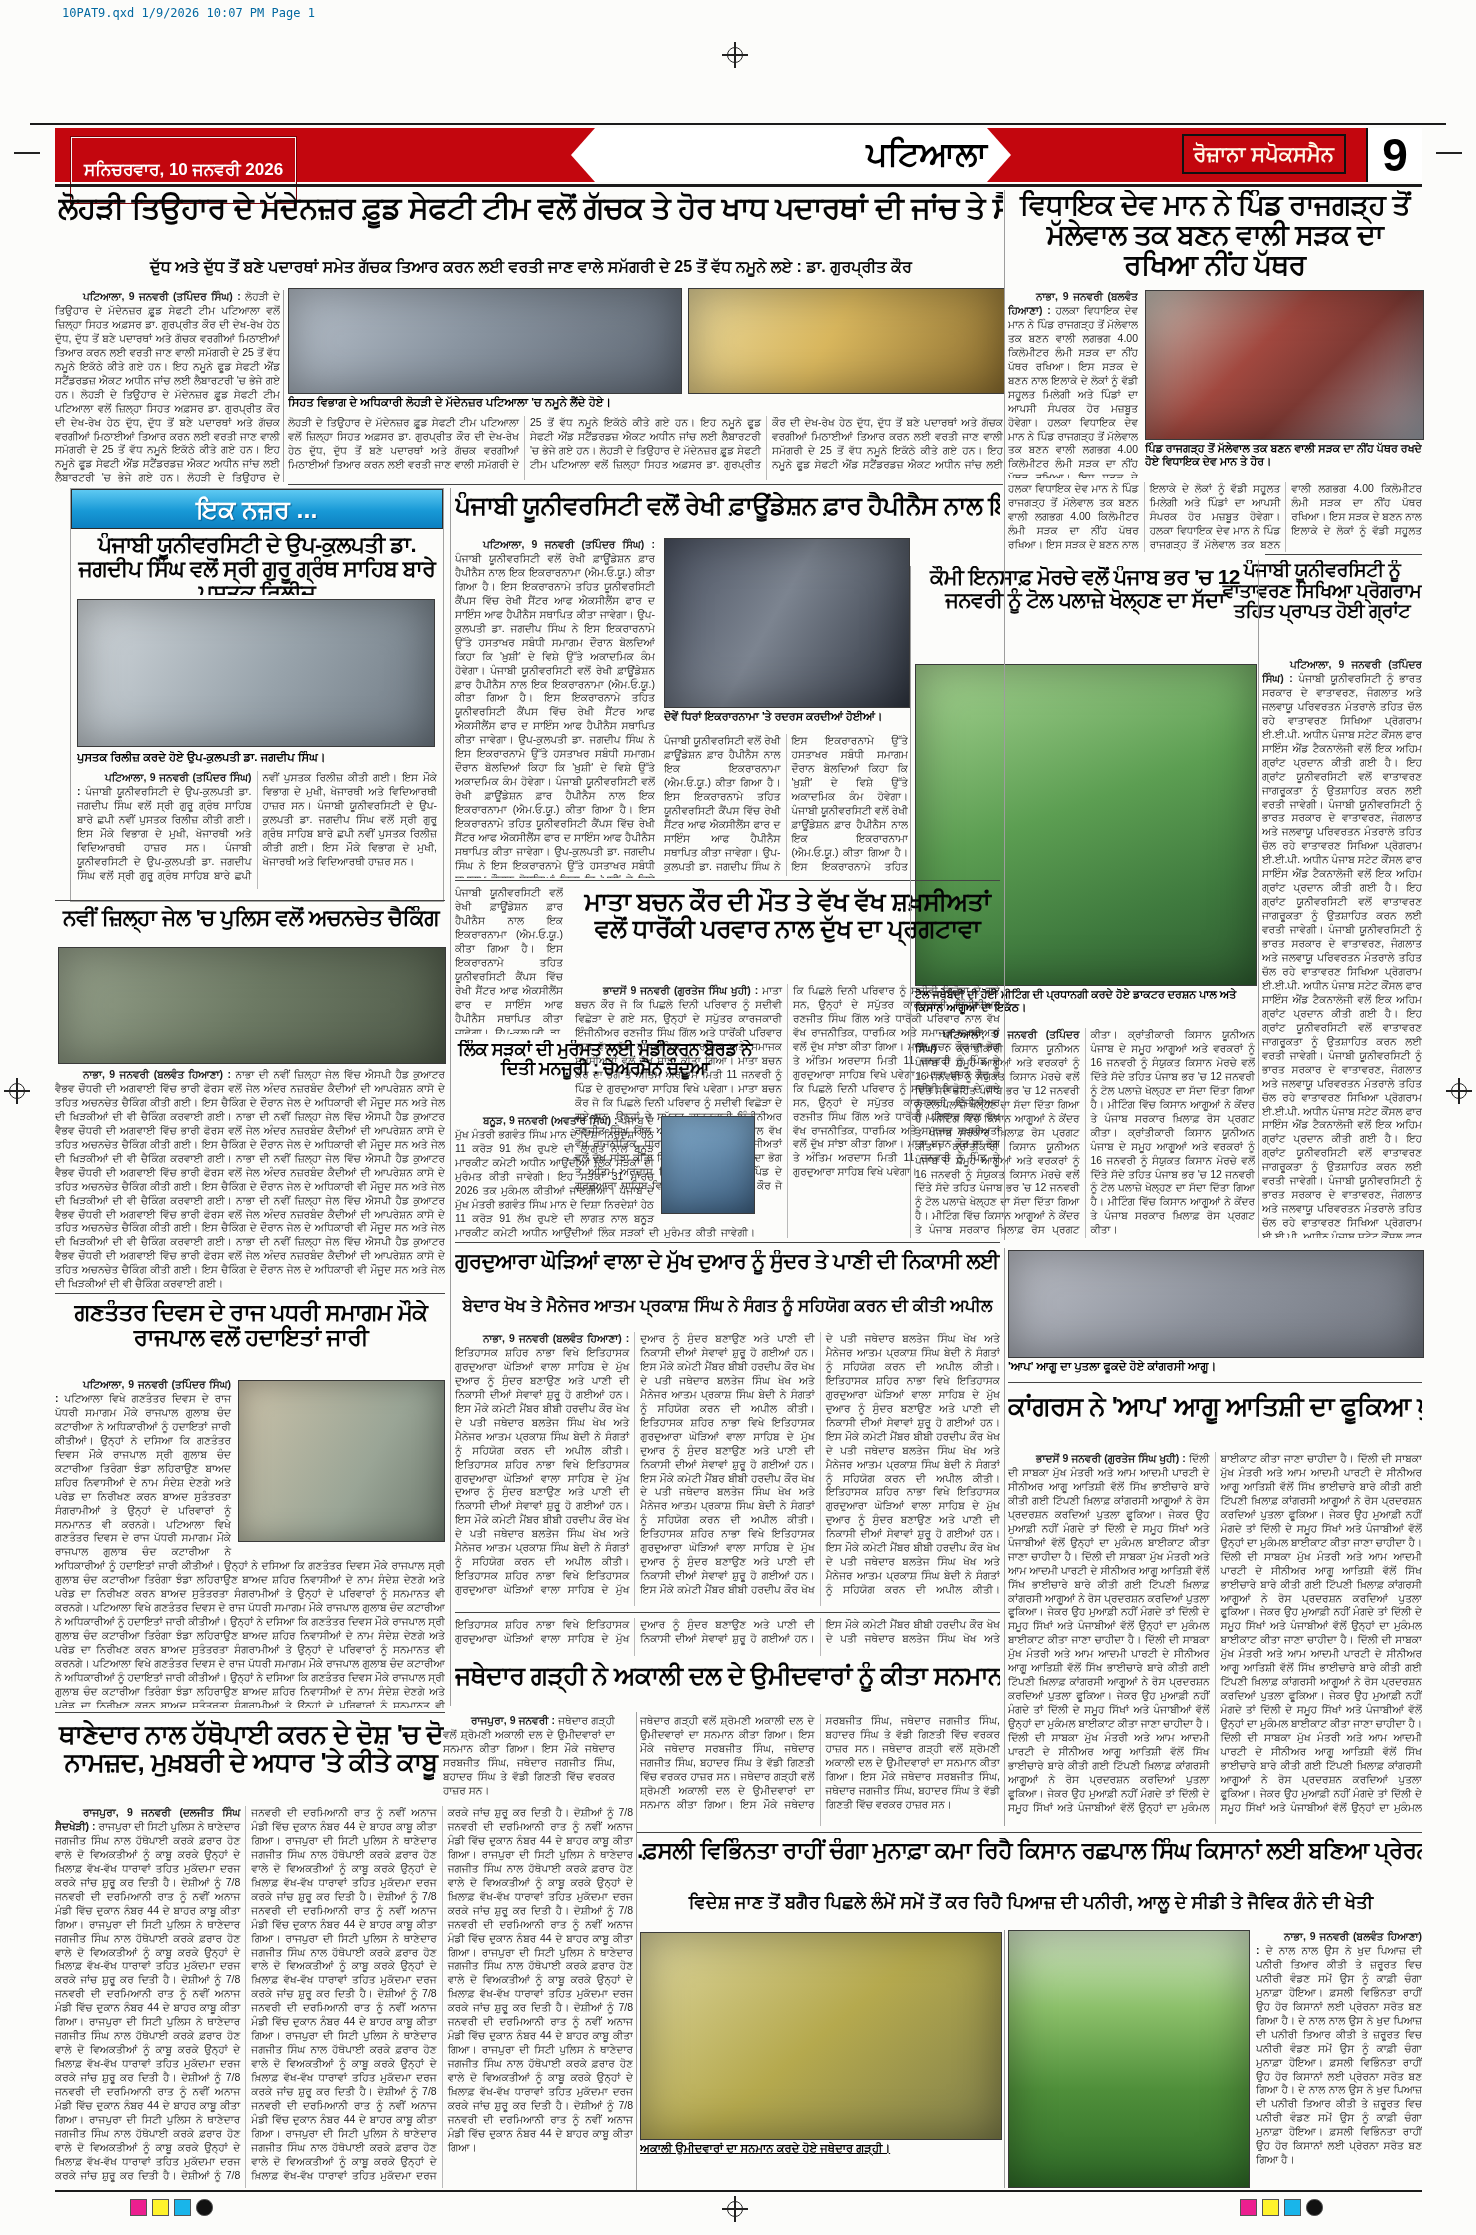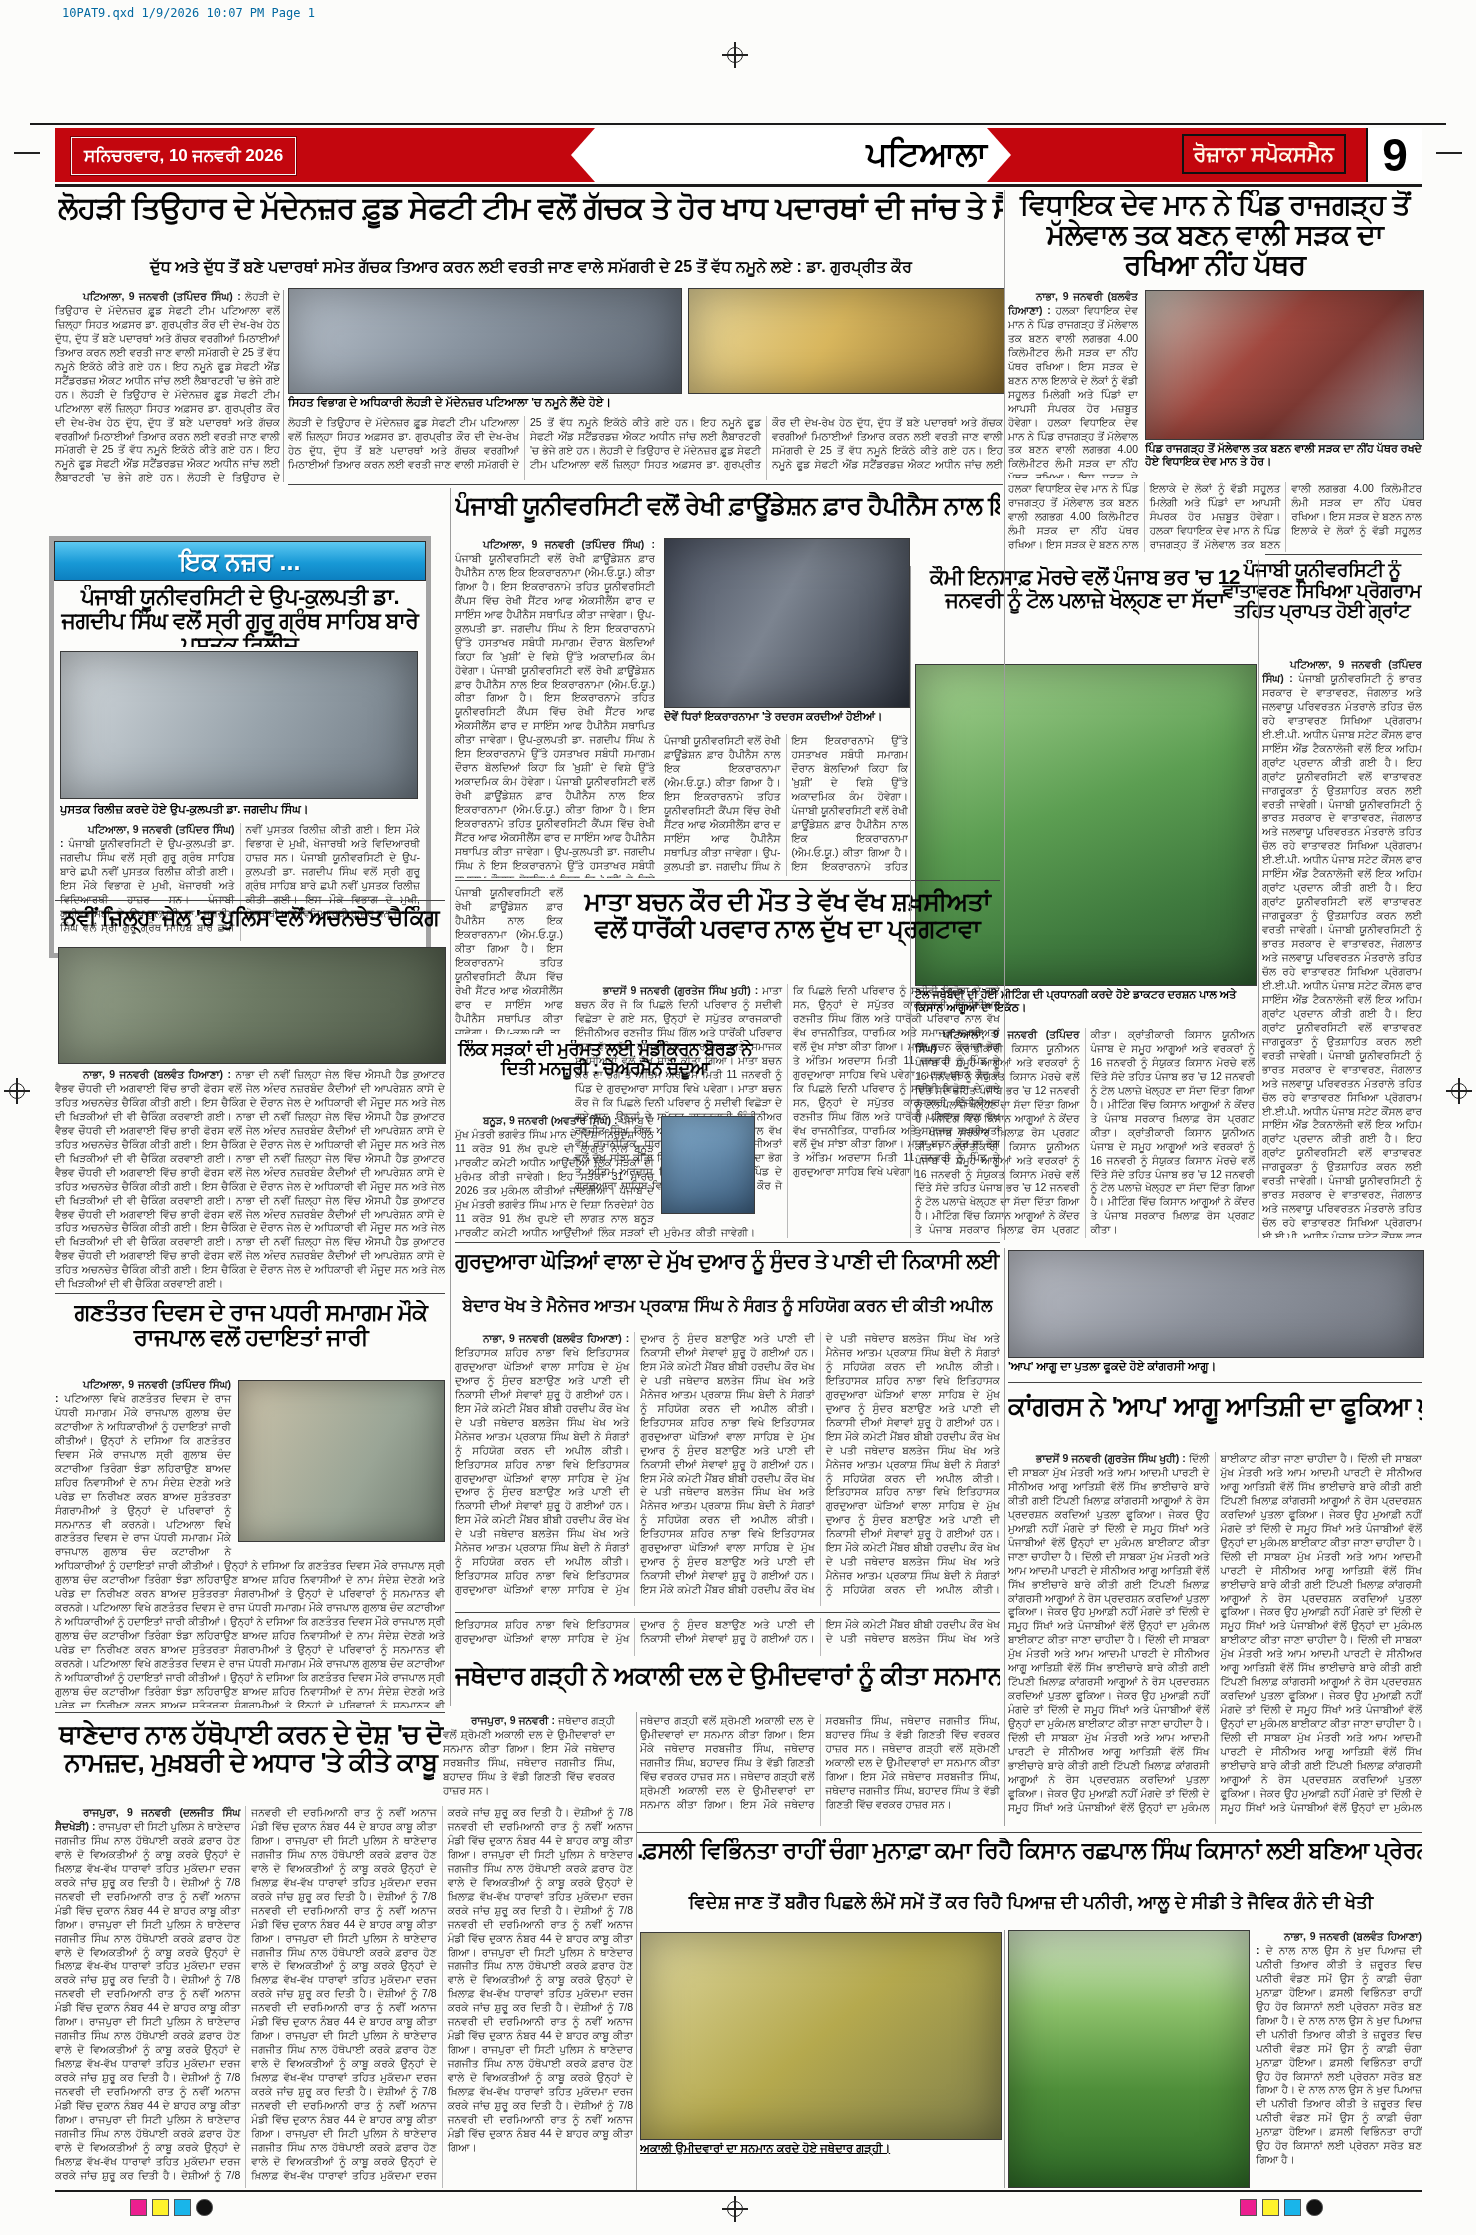--- a/index.html
+++ b/index.html
@@ -33,21 +33,21 @@
   .vr{position:absolute;width:1px;background:#9d9d9d;}
   .inset-r{float:right;margin:2px 0 4px 7px;border:1px solid #3a3a3a;box-shadow:inset 0 0 30px rgba(0,0,0,.35);}
   .cross{position:absolute;width:26px;height:26px;}
   .cross:before{content:"";position:absolute;left:0;right:0;top:12px;height:1.5px;background:#222;}
   .cross:after{content:"";position:absolute;top:0;bottom:0;left:12px;width:1.5px;background:#222;}
   .cross .ring{position:absolute;left:5px;top:5px;width:14px;height:14px;border:1.5px solid #222;border-radius:50%;}
   .cmark{display:inline-block;width:15px;height:15px;margin-right:5px;border:1px solid #555;vertical-align:middle;}
   .banner{background:linear-gradient(180deg,#5ec9f2 0%,#1899d6 55%,#0c7fc0 100%);border:1px solid #2b2b2b;
           color:#fff;font-weight:800;text-align:center;text-shadow:1px 1px 1px #045a8d;}
   .mh{position:absolute;background:#c3060e;}
-  .mh .datebox{position:absolute;left:16px;top:9px;height:32px;line-height:32px;padding:2px 12px;border:1px solid #f6f6f6;
+  .mh .datebox{position:absolute;left:16px;top:9px;height:32px;line-height:32px;padding:16px 12px;border:1px solid #f6f6f6;
        outline:1px solid #7a0005;color:#fff;font-weight:800;font-size:17px;}
   .mh .citypanel{position:absolute;left:540px;top:0;width:392px;height:100%;background:#fff;}
   .mh .tri{position:absolute;top:0;width:0;height:0;border-top:27px solid transparent;border-bottom:27px solid transparent;}
   .mh .brandbox{position:absolute;right:76px;top:6px;height:36px;line-height:36px;padding:0 10px;border:2px solid #111;
        color:#fff8e6;font-weight:800;font-size:21px;background:#c3060e;}
   .mh .pnum{position:absolute;right:0;top:0;width:54px;height:100%;background:#fff;border-left:2px solid #111;
        color:#000;font-weight:800;font-size:46px;text-align:center;line-height:54px;}
 </style>
 </head>
 <body>
@@ -95,21 +95,21 @@
   <div class="abs cap" style="left:288px;top:396px;width:715px;height:16px;">ਸਿਹਤ ਵਿਭਾਗ ਦੇ ਅਧਿਕਾਰੀ ਲੋਹੜੀ ਦੇ ਮੱਦੇਨਜ਼ਰ ਪਟਿਆਲਾ 'ਚ ਨਮੂਨੇ ਲੈਂਦੇ ਹੋਏ।</div>
   <p class="abs bt c3" style="left:288px;top:416px;width:715px;height:64px;margin:0;"><span>ਲੋਹੜੀ ਦੇ ਤਿਉਹਾਰ ਦੇ ਮੱਦੇਨਜ਼ਰ ਫ਼ੂਡ ਸੇਫਟੀ ਟੀਮ ਪਟਿਆਲਾ ਵਲੋਂ ਜ਼ਿਲ੍ਹਾ ਸਿਹਤ ਅਫ਼ਸਰ ਡਾ. ਗੁਰਪ੍ਰੀਤ ਕੌਰ ਦੀ ਦੇਖ-ਰੇਖ ਹੇਠ ਦੁੱਧ, ਦੁੱਧ ਤੋਂ ਬਣੇ ਪਦਾਰਥਾਂ ਅਤੇ ਗੱਚਕ ਵਰਗੀਆਂ ਮਿਠਾਈਆਂ ਤਿਆਰ ਕਰਨ ਲਈ ਵਰਤੀ ਜਾਣ ਵਾਲੀ ਸਮੱਗਰੀ ਦੇ 25 ਤੋਂ ਵੱਧ ਨਮੂਨੇ ਇਕੱਠੇ ਕੀਤੇ ਗਏ ਹਨ। ਇਹ ਨਮੂਨੇ ਫੂਡ ਸੇਫਟੀ ਐਂਡ ਸਟੈਂਡਰਡਜ਼ ਐਕਟ ਅਧੀਨ ਜਾਂਚ ਲਈ ਲੈਬਾਰਟਰੀ 'ਚ ਭੇਜੇ ਗਏ ਹਨ। ਲੋਹੜੀ ਦੇ ਤਿਉਹਾਰ ਦੇ ਮੱਦੇਨਜ਼ਰ ਫ਼ੂਡ ਸੇਫਟੀ ਟੀਮ ਪਟਿਆਲਾ ਵਲੋਂ ਜ਼ਿਲ੍ਹਾ ਸਿਹਤ ਅਫ਼ਸਰ ਡਾ. ਗੁਰਪ੍ਰੀਤ ਕੌਰ ਦੀ ਦੇਖ-ਰੇਖ ਹੇਠ ਦੁੱਧ, ਦੁੱਧ ਤੋਂ ਬਣੇ ਪਦਾਰਥਾਂ ਅਤੇ ਗੱਚਕ ਵਰਗੀਆਂ ਮਿਠਾਈਆਂ ਤਿਆਰ ਕਰਨ ਲਈ ਵਰਤੀ ਜਾਣ ਵਾਲੀ ਸਮੱਗਰੀ ਦੇ 25 ਤੋਂ ਵੱਧ ਨਮੂਨੇ ਇਕੱਠੇ ਕੀਤੇ ਗਏ ਹਨ। ਇਹ ਨਮੂਨੇ ਫੂਡ ਸੇਫਟੀ ਐਂਡ ਸਟੈਂਡਰਡਜ਼ ਐਕਟ ਅਧੀਨ ਜਾਂਚ ਲਈ ਲੈਬਾਰਟਰੀ 'ਚ ਭੇਜੇ ਗਏ ਹਨ। ਲੋਹੜੀ ਦੇ ਤਿਉਹਾਰ ਦੇ ਮੱਦੇਨਜ਼ਰ ਫ਼ੂਡ ਸੇਫਟੀ ਟੀਮ ਪਟਿਆਲਾ ਵਲੋਂ ਜ਼ਿਲ੍ਹਾ ਸਿਹਤ ਅਫ਼ਸਰ ਡਾ. ਗੁਰਪ੍ਰੀਤ ਕੌਰ ਦੀ ਦੇਖ-ਰੇਖ ਹੇਠ ਦੁੱਧ, ਦੁੱਧ ਤੋਂ ਬਣੇ ਪਦਾਰਥਾਂ ਅਤੇ ਗੱਚਕ ਵਰਗੀਆਂ ਮਿਠਾਈਆਂ ਤਿਆਰ ਕਰਨ ਲਈ ਵਰਤੀ ਜਾਣ ਵਾਲੀ ਸਮੱਗਰੀ ਦੇ 25 ਤੋਂ ਵੱਧ ਨਮੂਨੇ ਇਕੱਠੇ ਕੀਤੇ ਗਏ ਹਨ। ਇਹ ਨਮੂਨੇ ਫੂਡ ਸੇਫਟੀ ਐਂਡ ਸਟੈਂਡਰਡਜ਼ ਐਕਟ ਅਧੀਨ ਜਾਂਚ ਲਈ ਲੈਬਾਰਟਰੀ 'ਚ ਭੇਜੇ ਗਏ ਹਨ।</span></p>
 
   <p class="abs bt" style="left:1008px;top:290px;width:130px;height:188px;margin:0;"><b>ਨਾਭਾ, 9 ਜਨਵਰੀ (ਬਲਵੰਤ ਹਿਆਣਾ) :</b> <span>ਹਲਕਾ ਵਿਧਾਇਕ ਦੇਵ ਮਾਨ ਨੇ ਪਿੰਡ ਰਾਜਗੜ੍ਹ ਤੋਂ ਮੱਲੇਵਾਲ ਤਕ ਬਣਨ ਵਾਲੀ ਲਗਭਗ 4.00 ਕਿਲੋਮੀਟਰ ਲੰਮੀ ਸੜਕ ਦਾ ਨੀਂਹ ਪੱਥਰ ਰਖਿਆ। ਇਸ ਸੜਕ ਦੇ ਬਣਨ ਨਾਲ ਇਲਾਕੇ ਦੇ ਲੋਕਾਂ ਨੂੰ ਵੱਡੀ ਸਹੂਲਤ ਮਿਲੇਗੀ ਅਤੇ ਪਿੰਡਾਂ ਦਾ ਆਪਸੀ ਸੰਪਰਕ ਹੋਰ ਮਜ਼ਬੂਤ ਹੋਵੇਗਾ। ਹਲਕਾ ਵਿਧਾਇਕ ਦੇਵ ਮਾਨ ਨੇ ਪਿੰਡ ਰਾਜਗੜ੍ਹ ਤੋਂ ਮੱਲੇਵਾਲ ਤਕ ਬਣਨ ਵਾਲੀ ਲਗਭਗ 4.00 ਕਿਲੋਮੀਟਰ ਲੰਮੀ ਸੜਕ ਦਾ ਨੀਂਹ ਪੱਥਰ ਰਖਿਆ। ਇਸ ਸੜਕ ਦੇ ਬਣਨ ਨਾਲ ਇਲਾਕੇ ਦੇ ਲੋਕਾਂ ਨੂੰ ਵੱਡੀ ਸਹੂਲਤ ਮਿਲੇਗੀ ਅਤੇ ਪਿੰਡਾਂ ਦਾ ਆਪਸੀ ਸੰਪਰਕ ਹੋਰ ਮਜ਼ਬੂਤ ਹੋਵੇਗਾ।</span></p>
   <div class="photo ph-stone" style="left:1145px;top:290px;width:277px;height:148px;"></div>
   <div class="abs cap" style="left:1145px;top:442px;width:277px;height:34px;font-size:11px;">ਪਿੰਡ ਰਾਜਗੜ੍ਹ ਤੋਂ ਮੱਲੇਵਾਲ ਤਕ ਬਣਨ ਵਾਲੀ ਸੜਕ ਦਾ ਨੀਂਹ ਪੱਥਰ ਰਖਦੇ ਹੋਏ ਵਿਧਾਇਕ ਦੇਵ ਮਾਨ ਤੇ ਹੋਰ।</div>
   <p class="abs bt c3" style="left:1008px;top:482px;width:414px;height:70px;margin:0;"><span>ਹਲਕਾ ਵਿਧਾਇਕ ਦੇਵ ਮਾਨ ਨੇ ਪਿੰਡ ਰਾਜਗੜ੍ਹ ਤੋਂ ਮੱਲੇਵਾਲ ਤਕ ਬਣਨ ਵਾਲੀ ਲਗਭਗ 4.00 ਕਿਲੋਮੀਟਰ ਲੰਮੀ ਸੜਕ ਦਾ ਨੀਂਹ ਪੱਥਰ ਰਖਿਆ। ਇਸ ਸੜਕ ਦੇ ਬਣਨ ਨਾਲ ਇਲਾਕੇ ਦੇ ਲੋਕਾਂ ਨੂੰ ਵੱਡੀ ਸਹੂਲਤ ਮਿਲੇਗੀ ਅਤੇ ਪਿੰਡਾਂ ਦਾ ਆਪਸੀ ਸੰਪਰਕ ਹੋਰ ਮਜ਼ਬੂਤ ਹੋਵੇਗਾ। ਹਲਕਾ ਵਿਧਾਇਕ ਦੇਵ ਮਾਨ ਨੇ ਪਿੰਡ ਰਾਜਗੜ੍ਹ ਤੋਂ ਮੱਲੇਵਾਲ ਤਕ ਬਣਨ ਵਾਲੀ ਲਗਭਗ 4.00 ਕਿਲੋਮੀਟਰ ਲੰਮੀ ਸੜਕ ਦਾ ਨੀਂਹ ਪੱਥਰ ਰਖਿਆ। ਇਸ ਸੜਕ ਦੇ ਬਣਨ ਨਾਲ ਇਲਾਕੇ ਦੇ ਲੋਕਾਂ ਨੂੰ ਵੱਡੀ ਸਹੂਲਤ ਮਿਲੇਗੀ ਅਤੇ ਪਿੰਡਾਂ ਦਾ ਆਪਸੀ ਸੰਪਰਕ ਹੋਰ ਮਜ਼ਬੂਤ ਹੋਵੇਗਾ।</span></p>
 
   <div class="hr1 abs" style="left:288px;top:484px;width:715px;"></div>
 
-  <div class="abs" style="left:49px;top:488px;width:372px;height:412px;border:5px solid #a3a3a3;margin-top:48px;">
+  <div class="abs" style="left:70px;top:488px;width:372px;height:412px;border:1px solid #a3a3a3;">
     <div class="banner" style="height:38px;line-height:38px;font-size:25px;">ਇਕ ਨਜ਼ਰ ...</div>
     <div class="hl" style="margin:4px 4px 0 4px;height:62px;font-size:22px;">ਪੰਜਾਬੀ ਯੂਨੀਵਰਸਿਟੀ ਦੇ ਉਪ-ਕੁਲਪਤੀ ਡਾ. ਜਗਦੀਪ ਸਿੰਘ ਵਲੋਂ ਸ੍ਰੀ ਗੁਰੂ ਗ੍ਰੰਥ ਸਾਹਿਬ ਬਾਰੇ ਪੁਸਤਕ ਰਿਲੀਜ਼</div>
     <div class="photo ph-book" style="position:relative;left:6px;top:4px;width:356px;height:146px;"></div>
     <div class="cap" style="margin:8px 6px 0 6px;height:16px;">ਪੁਸਤਕ ਰਿਲੀਜ਼ ਕਰਦੇ ਹੋਏ ਉਪ-ਕੁਲਪਤੀ ਡਾ. ਜਗਦੀਪ ਸਿੰਘ।</div>
     <p class="bt c2" style="margin:4px 6px 0 6px;height:118px;"><b>ਪਟਿਆਲਾ, 9 ਜਨਵਰੀ (ਤਪਿੰਦਰ ਸਿੰਘ) :</b> <span>ਪੰਜਾਬੀ ਯੂਨੀਵਰਸਿਟੀ ਦੇ ਉਪ-ਕੁਲਪਤੀ ਡਾ. ਜਗਦੀਪ ਸਿੰਘ ਵਲੋਂ ਸ੍ਰੀ ਗੁਰੂ ਗ੍ਰੰਥ ਸਾਹਿਬ ਬਾਰੇ ਛਪੀ ਨਵੀਂ ਪੁਸਤਕ ਰਿਲੀਜ਼ ਕੀਤੀ ਗਈ। ਇਸ ਮੌਕੇ ਵਿਭਾਗ ਦੇ ਮੁਖੀ, ਖੋਜਾਰਥੀ ਅਤੇ ਵਿਦਿਆਰਥੀ ਹਾਜ਼ਰ ਸਨ। ਪੰਜਾਬੀ ਯੂਨੀਵਰਸਿਟੀ ਦੇ ਉਪ-ਕੁਲਪਤੀ ਡਾ. ਜਗਦੀਪ ਸਿੰਘ ਵਲੋਂ ਸ੍ਰੀ ਗੁਰੂ ਗ੍ਰੰਥ ਸਾਹਿਬ ਬਾਰੇ ਛਪੀ ਨਵੀਂ ਪੁਸਤਕ ਰਿਲੀਜ਼ ਕੀਤੀ ਗਈ। ਇਸ ਮੌਕੇ ਵਿਭਾਗ ਦੇ ਮੁਖੀ, ਖੋਜਾਰਥੀ ਅਤੇ ਵਿਦਿਆਰਥੀ ਹਾਜ਼ਰ ਸਨ। ਪੰਜਾਬੀ ਯੂਨੀਵਰਸਿਟੀ ਦੇ ਉਪ-ਕੁਲਪਤੀ ਡਾ. ਜਗਦੀਪ ਸਿੰਘ ਵਲੋਂ ਸ੍ਰੀ ਗੁਰੂ ਗ੍ਰੰਥ ਸਾਹਿਬ ਬਾਰੇ ਛਪੀ ਨਵੀਂ ਪੁਸਤਕ ਰਿਲੀਜ਼ ਕੀਤੀ ਗਈ। ਇਸ ਮੌਕੇ ਵਿਭਾਗ ਦੇ ਮੁਖੀ, ਖੋਜਾਰਥੀ ਅਤੇ ਵਿਦਿਆਰਥੀ ਹਾਜ਼ਰ ਸਨ।</span></p>
   </div>
 
   <div class="abs hl hl1" style="left:455px;top:492px;width:545px;height:40px;font-size:25px;">ਪੰਜਾਬੀ ਯੂਨੀਵਰਸਿਟੀ ਵਲੋਂ ਰੇਖੀ ਫ਼ਾਊਂਡੇਸ਼ਨ ਫ਼ਾਰ ਹੈਪੀਨੈਸ ਨਾਲ ਇਕਰਾਰਨਾਮਾ</div>
   <p class="abs bt" style="left:455px;top:538px;width:200px;height:340px;margin:0;"><b>ਪਟਿਆਲਾ, 9 ਜਨਵਰੀ (ਤਪਿੰਦਰ ਸਿੰਘ) :</b> <span>ਪੰਜਾਬੀ ਯੂਨੀਵਰਸਿਟੀ ਵਲੋਂ ਰੇਖੀ ਫ਼ਾਊਂਡੇਸ਼ਨ ਫ਼ਾਰ ਹੈਪੀਨੈਸ ਨਾਲ ਇਕ ਇਕਰਾਰਨਾਮਾ (ਐਮ.ਓ.ਯੂ.) ਕੀਤਾ ਗਿਆ ਹੈ। ਇਸ ਇਕਰਾਰਨਾਮੇ ਤਹਿਤ ਯੂਨੀਵਰਸਿਟੀ ਕੈਂਪਸ ਵਿੱਚ ਰੇਖੀ ਸੈਂਟਰ ਆਫ ਐਕਸੀਲੈਂਸ ਫਾਰ ਦ ਸਾਇੰਸ ਆਫ ਹੈਪੀਨੈਸ ਸਥਾਪਿਤ ਕੀਤਾ ਜਾਵੇਗਾ। ਉਪ-ਕੁਲਪਤੀ ਡਾ. ਜਗਦੀਪ ਸਿੰਘ ਨੇ ਇਸ ਇਕਰਾਰਨਾਮੇ ਉੱਤੇ ਹਸਤਾਖਰ ਸਬੰਧੀ ਸਮਾਗਮ ਦੌਰਾਨ ਬੋਲਦਿਆਂ ਕਿਹਾ ਕਿ 'ਖ਼ੁਸ਼ੀ' ਦੇ ਵਿਸ਼ੇ ਉੱਤੇ ਅਕਾਦਮਿਕ ਕੰਮ ਹੋਵੇਗਾ। ਪੰਜਾਬੀ ਯੂਨੀਵਰਸਿਟੀ ਵਲੋਂ ਰੇਖੀ ਫ਼ਾਊਂਡੇਸ਼ਨ ਫ਼ਾਰ ਹੈਪੀਨੈਸ ਨਾਲ ਇਕ ਇਕਰਾਰਨਾਮਾ (ਐਮ.ਓ.ਯੂ.) ਕੀਤਾ ਗਿਆ ਹੈ। ਇਸ ਇਕਰਾਰਨਾਮੇ ਤਹਿਤ ਯੂਨੀਵਰਸਿਟੀ ਕੈਂਪਸ ਵਿੱਚ ਰੇਖੀ ਸੈਂਟਰ ਆਫ ਐਕਸੀਲੈਂਸ ਫਾਰ ਦ ਸਾਇੰਸ ਆਫ ਹੈਪੀਨੈਸ ਸਥਾਪਿਤ ਕੀਤਾ ਜਾਵੇਗਾ। ਉਪ-ਕੁਲਪਤੀ ਡਾ. ਜਗਦੀਪ ਸਿੰਘ ਨੇ ਇਸ ਇਕਰਾਰਨਾਮੇ ਉੱਤੇ ਹਸਤਾਖਰ ਸਬੰਧੀ ਸਮਾਗਮ ਦੌਰਾਨ ਬੋਲਦਿਆਂ ਕਿਹਾ ਕਿ 'ਖ਼ੁਸ਼ੀ' ਦੇ ਵਿਸ਼ੇ ਉੱਤੇ ਅਕਾਦਮਿਕ ਕੰਮ ਹੋਵੇਗਾ। ਪੰਜਾਬੀ ਯੂਨੀਵਰਸਿਟੀ ਵਲੋਂ ਰੇਖੀ ਫ਼ਾਊਂਡੇਸ਼ਨ ਫ਼ਾਰ ਹੈਪੀਨੈਸ ਨਾਲ ਇਕ ਇਕਰਾਰਨਾਮਾ (ਐਮ.ਓ.ਯੂ.) ਕੀਤਾ ਗਿਆ ਹੈ। ਇਸ ਇਕਰਾਰਨਾਮੇ ਤਹਿਤ ਯੂਨੀਵਰਸਿਟੀ ਕੈਂਪਸ ਵਿੱਚ ਰੇਖੀ ਸੈਂਟਰ ਆਫ ਐਕਸੀਲੈਂਸ ਫਾਰ ਦ ਸਾਇੰਸ ਆਫ ਹੈਪੀਨੈਸ ਸਥਾਪਿਤ ਕੀਤਾ ਜਾਵੇਗਾ। ਉਪ-ਕੁਲਪਤੀ ਡਾ. ਜਗਦੀਪ ਸਿੰਘ ਨੇ ਇਸ ਇਕਰਾਰਨਾਮੇ ਉੱਤੇ ਹਸਤਾਖਰ ਸਬੰਧੀ ਸਮਾਗਮ ਦੌਰਾਨ ਬੋਲਦਿਆਂ ਕਿਹਾ ਕਿ 'ਖ਼ੁਸ਼ੀ' ਦੇ ਵਿਸ਼ੇ ਉੱਤੇ ਅਕਾਦਮਿਕ ਕੰਮ ਹੋਵੇਗਾ। ਪੰਜਾਬੀ ਯੂਨੀਵਰਸਿਟੀ ਵਲੋਂ ਰੇਖੀ ਫ਼ਾਊਂਡੇਸ਼ਨ ਫ਼ਾਰ ਹੈਪੀਨੈਸ ਨਾਲ ਇਕ ਇਕਰਾਰਨਾਮਾ (ਐਮ.ਓ.ਯੂ.) ਕੀਤਾ ਗਿਆ ਹੈ। ਇਸ ਇਕਰਾਰਨਾਮੇ ਤਹਿਤ ਯੂਨੀਵਰਸਿਟੀ ਕੈਂਪਸ ਵਿੱਚ ਰੇਖੀ ਸੈਂਟਰ ਆਫ ਐਕਸੀਲੈਂਸ ਫਾਰ ਦ ਸਾਇੰਸ ਆਫ ਹੈਪੀਨੈਸ ਸਥਾਪਿਤ ਕੀਤਾ ਜਾਵੇਗਾ। ਉਪ-ਕੁਲਪਤੀ ਡਾ. ਜਗਦੀਪ ਸਿੰਘ ਨੇ ਇਸ ਇਕਰਾਰਨਾਮੇ ਉੱਤੇ ਹਸਤਾਖਰ ਸਬੰਧੀ ਸਮਾਗਮ ਦੌਰਾਨ ਬੋਲਦਿਆਂ ਕਿਹਾ ਕਿ 'ਖ਼ੁਸ਼ੀ' ਦੇ ਵਿਸ਼ੇ ਉੱਤੇ ਅਕਾਦਮਿਕ ਕੰਮ ਹੋਵੇਗਾ। ਪੰਜਾਬੀ ਯੂਨੀਵਰਸਿਟੀ ਵਲੋਂ ਰੇਖੀ ਫ਼ਾਊਂਡੇਸ਼ਨ ਫ਼ਾਰ ਹੈਪੀਨੈਸ ਨਾਲ ਇਕ ਇਕਰਾਰਨਾਮਾ (ਐਮ.ਓ.ਯੂ.) ਕੀਤਾ ਗਿਆ ਹੈ। ਇਸ ਇਕਰਾਰਨਾਮੇ ਤਹਿਤ ਯੂਨੀਵਰਸਿਟੀ ਕੈਂਪਸ ਵਿੱਚ ਰੇਖੀ ਸੈਂਟਰ ਆਫ ਐਕਸੀਲੈਂਸ ਫਾਰ ਦ ਸਾਇੰਸ ਆਫ ਹੈਪੀਨੈਸ ਸਥਾਪਿਤ ਕੀਤਾ ਜਾਵੇਗਾ। ਉਪ-ਕੁਲਪਤੀ ਡਾ. ਜਗਦੀਪ ਸਿੰਘ ਨੇ ਇਸ ਇਕਰਾਰਨਾਮੇ ਉੱਤੇ ਹਸਤਾਖਰ ਸਬੰਧੀ ਸਮਾਗਮ ਦੌਰਾਨ ਬੋਲਦਿਆਂ ਕਿਹਾ ਕਿ 'ਖ਼ੁਸ਼ੀ' ਦੇ ਵਿਸ਼ੇ ਉੱਤੇ ਅਕਾਦਮਿਕ ਕੰਮ ਹੋਵੇਗਾ।</span></p>
   <div class="photo ph-mou" style="left:664px;top:538px;width:244px;height:168px;"></div>

